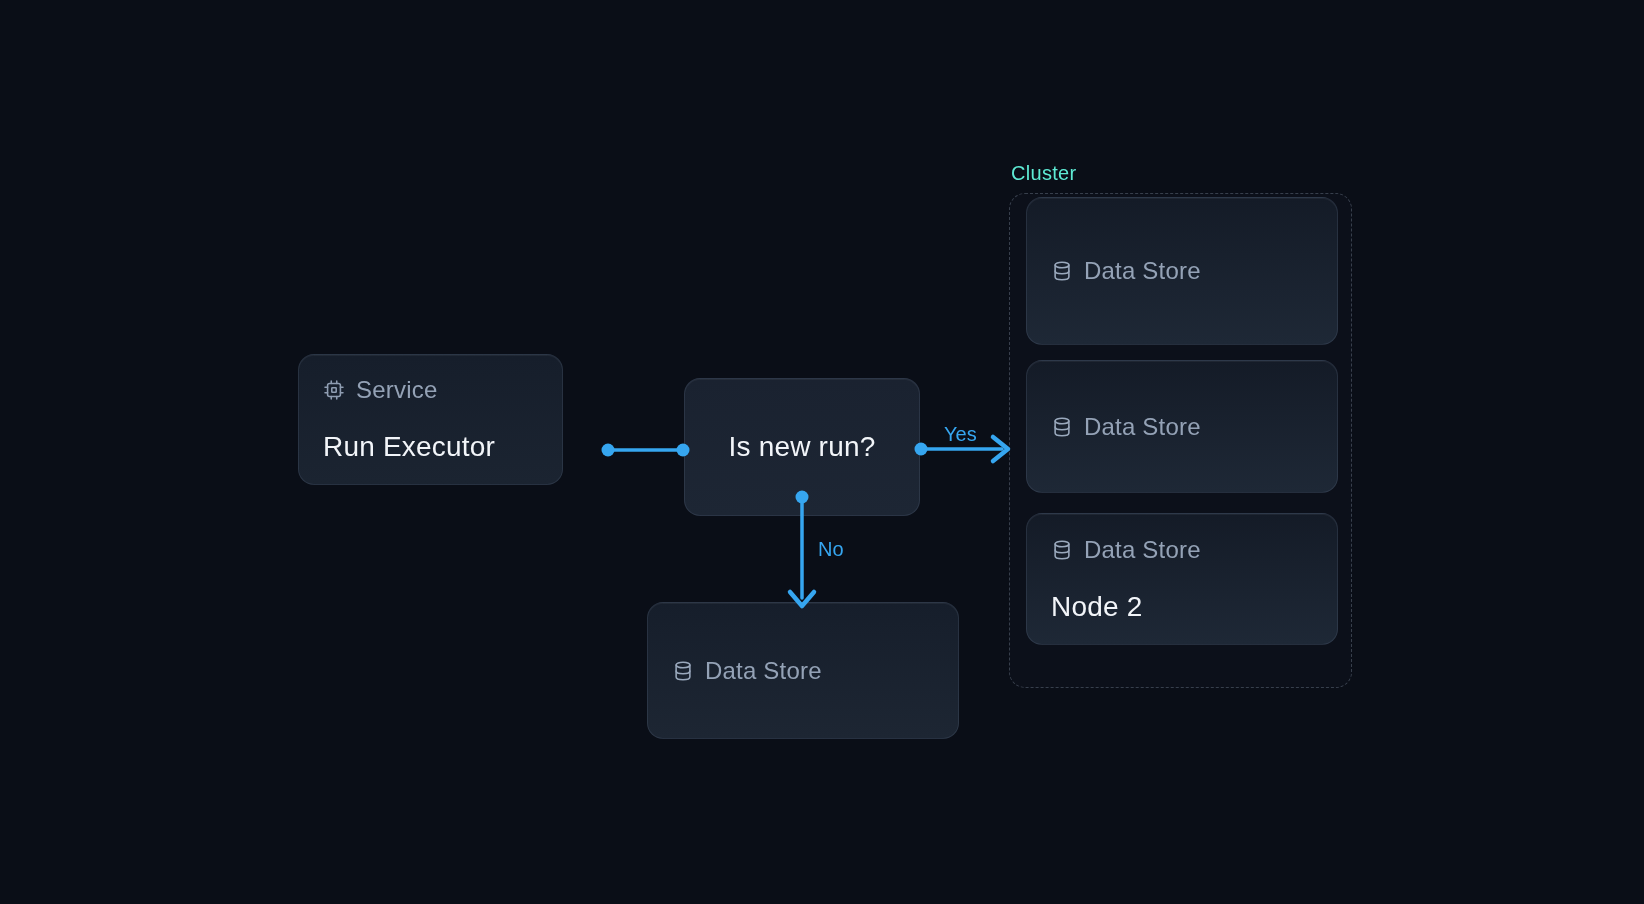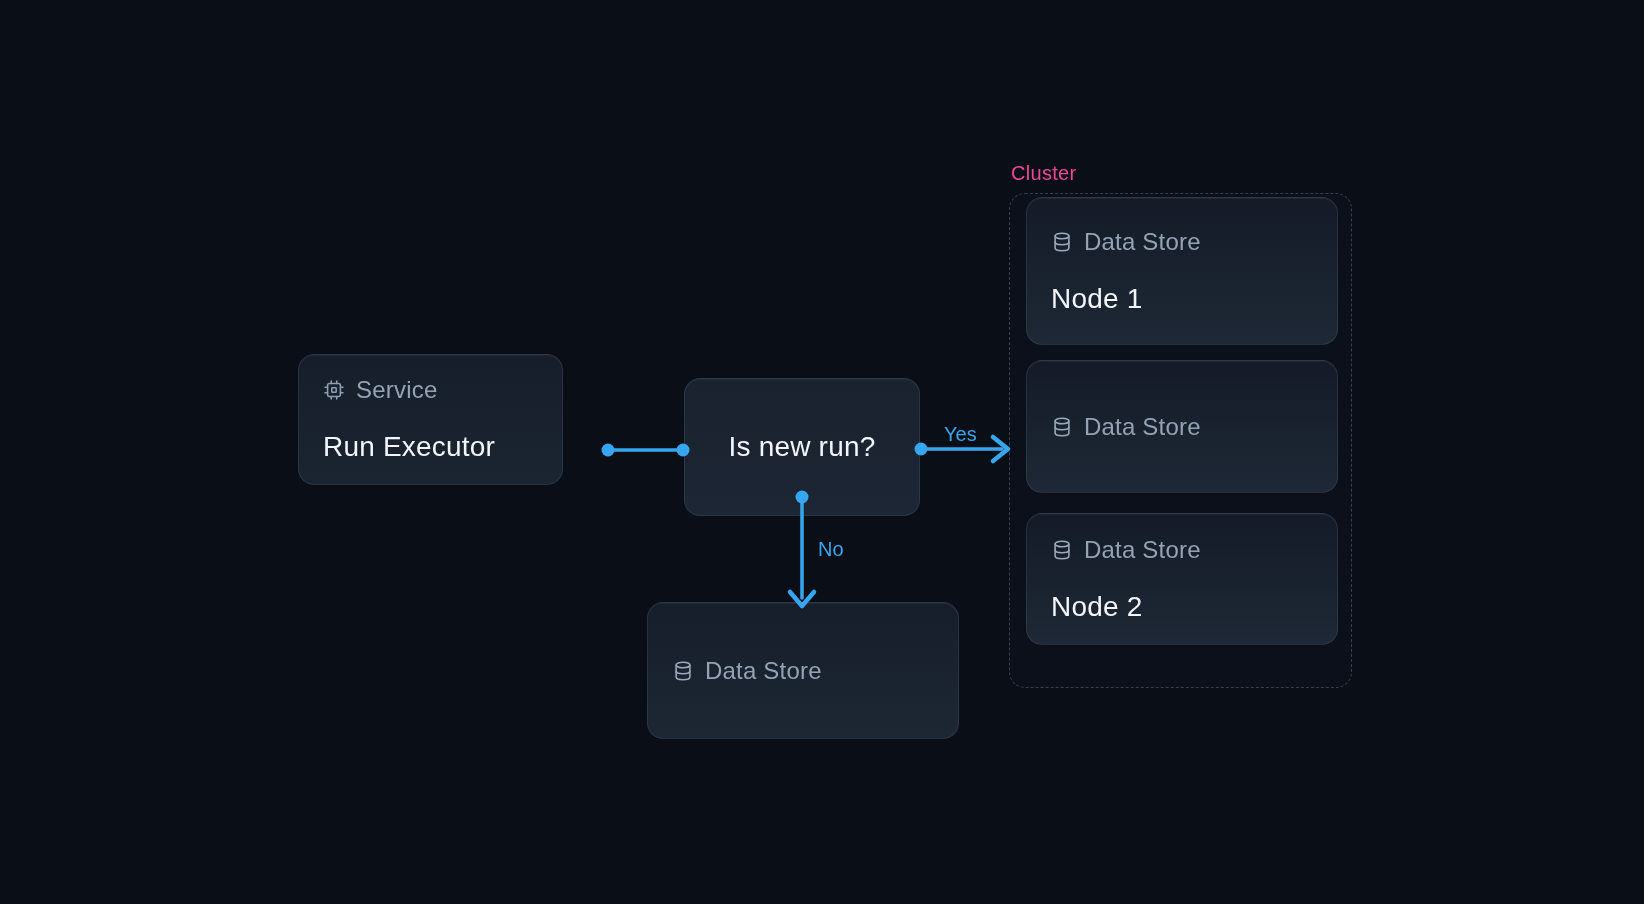--- a/index.html
+++ b/index.html
@@ -36,21 +36,21 @@
   .decision-node   { left: 684px; top: 355px; width: 236px; height: 138px;
                      align-items: center; justify-content: center; padding: 0;
                      background: linear-gradient(180deg,#1a2230 0%,#1d2634 100%); margin-top: 23px; }
   .decision-node .title { font-size: 28px; }
   .old-cluster-node{ left: 647px; top: 602px; width: 312px; height: 137px;
                      background: linear-gradient(180deg,#161e2b 0%,#1d2633 100%); }
 
   
   .cluster-label {
     position: absolute; left: 1011px; top: 162px;
-    font-size: 20px; color: #ec4899; letter-spacing: 0.3px;
+    font-size: 20px; color: #5eead4; letter-spacing: 0.3px;
   }
   .cluster-box {
     position: absolute; left: 1009px; top: 193px; width: 343px; height: 495px;
     border: 1.5px dashed rgba(148,163,184,0.32);
     border-radius: 16px; box-sizing: border-box;
     background: rgba(148,163,184,0.02);
   }
   .node1-card { left: 1026px; top: 197px; width: 312px; height: 148px; }
   .node2-card { left: 1026px; top: 360px; width: 312px; height: 133px; }
   .node3-card { left: 1026px; top: 513px; width: 312px; height: 132px; }
@@ -114,21 +114,20 @@
     <div class="type-row">
       <span>
         <svg width="22" height="22" viewBox="0 0 24 24" stroke="#9aa9bd" stroke-width="1.7" fill="none" stroke-linecap="round">
           <ellipse cx="12" cy="5.5" rx="7.5" ry="3"></ellipse>
           <path d="M4.5 5.5 V18.5 C4.5 20.2 7.9 21.5 12 21.5 C16.1 21.5 19.5 20.2 19.5 18.5 V5.5"></path>
           <path d="M4.5 12 C4.5 13.7 7.9 15 12 15 C16.1 15 19.5 13.7 19.5 12"></path>
         </svg>
       </span>
       <span>Data Store</span>
     </div>
-    <div class="title">Node 1</div>
   </div>
 
   <div class="node node2-card">
     <div class="type-row">
       <span>
         <svg width="22" height="22" viewBox="0 0 24 24" stroke="#9aa9bd" stroke-width="1.7" fill="none" stroke-linecap="round">
           <ellipse cx="12" cy="5.5" rx="7.5" ry="3"></ellipse>
           <path d="M4.5 5.5 V18.5 C4.5 20.2 7.9 21.5 12 21.5 C16.1 21.5 19.5 20.2 19.5 18.5 V5.5"></path>
           <path d="M4.5 12 C4.5 13.7 7.9 15 12 15 C16.1 15 19.5 13.7 19.5 12"></path>
         </svg>

